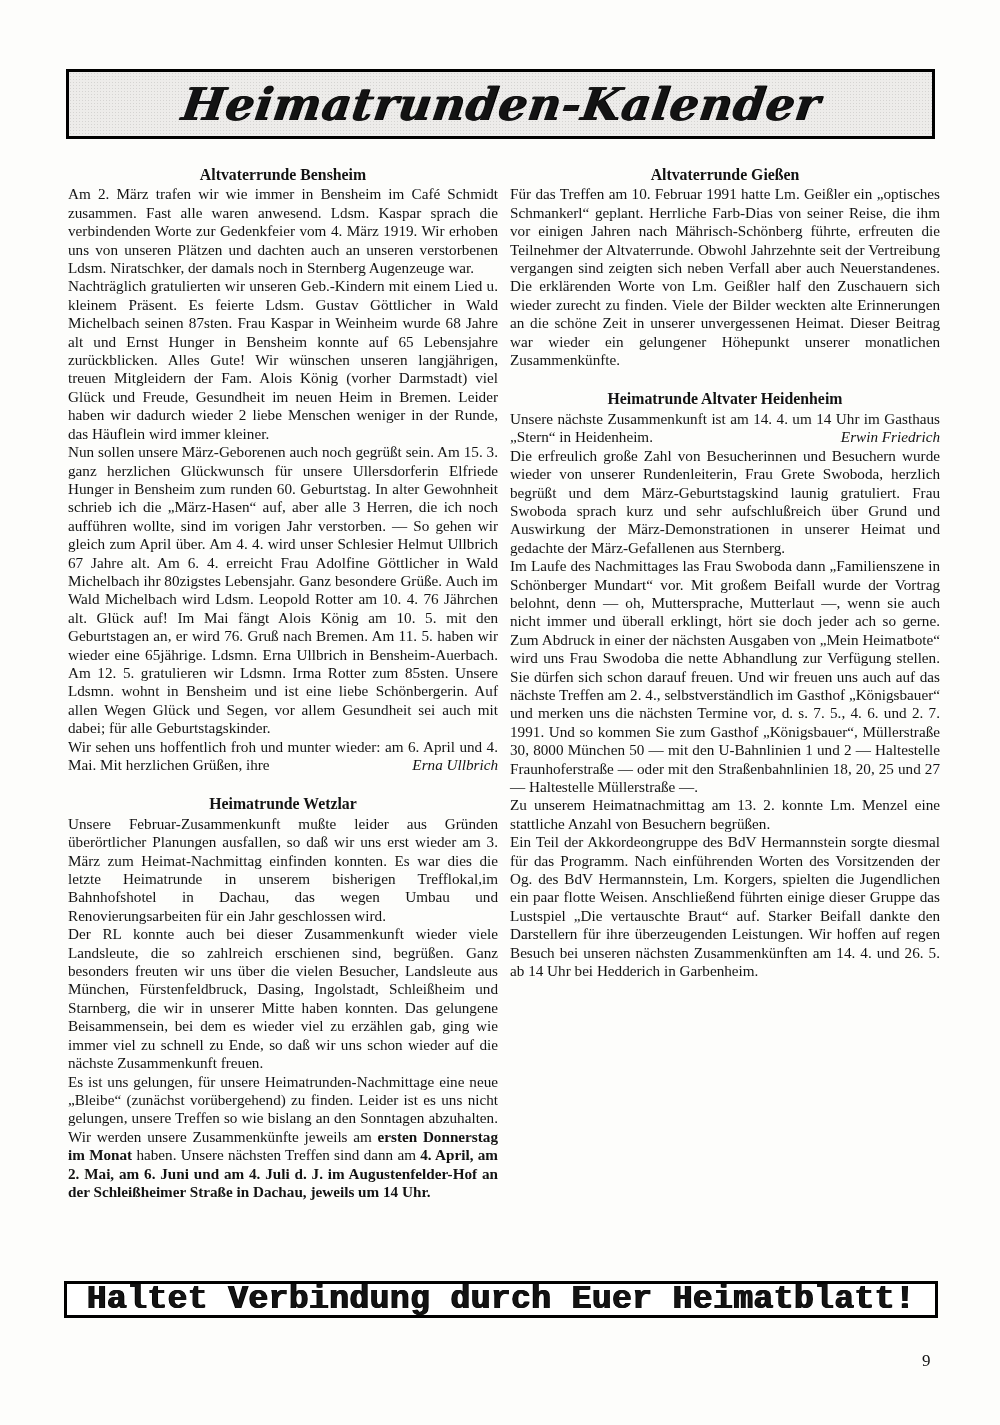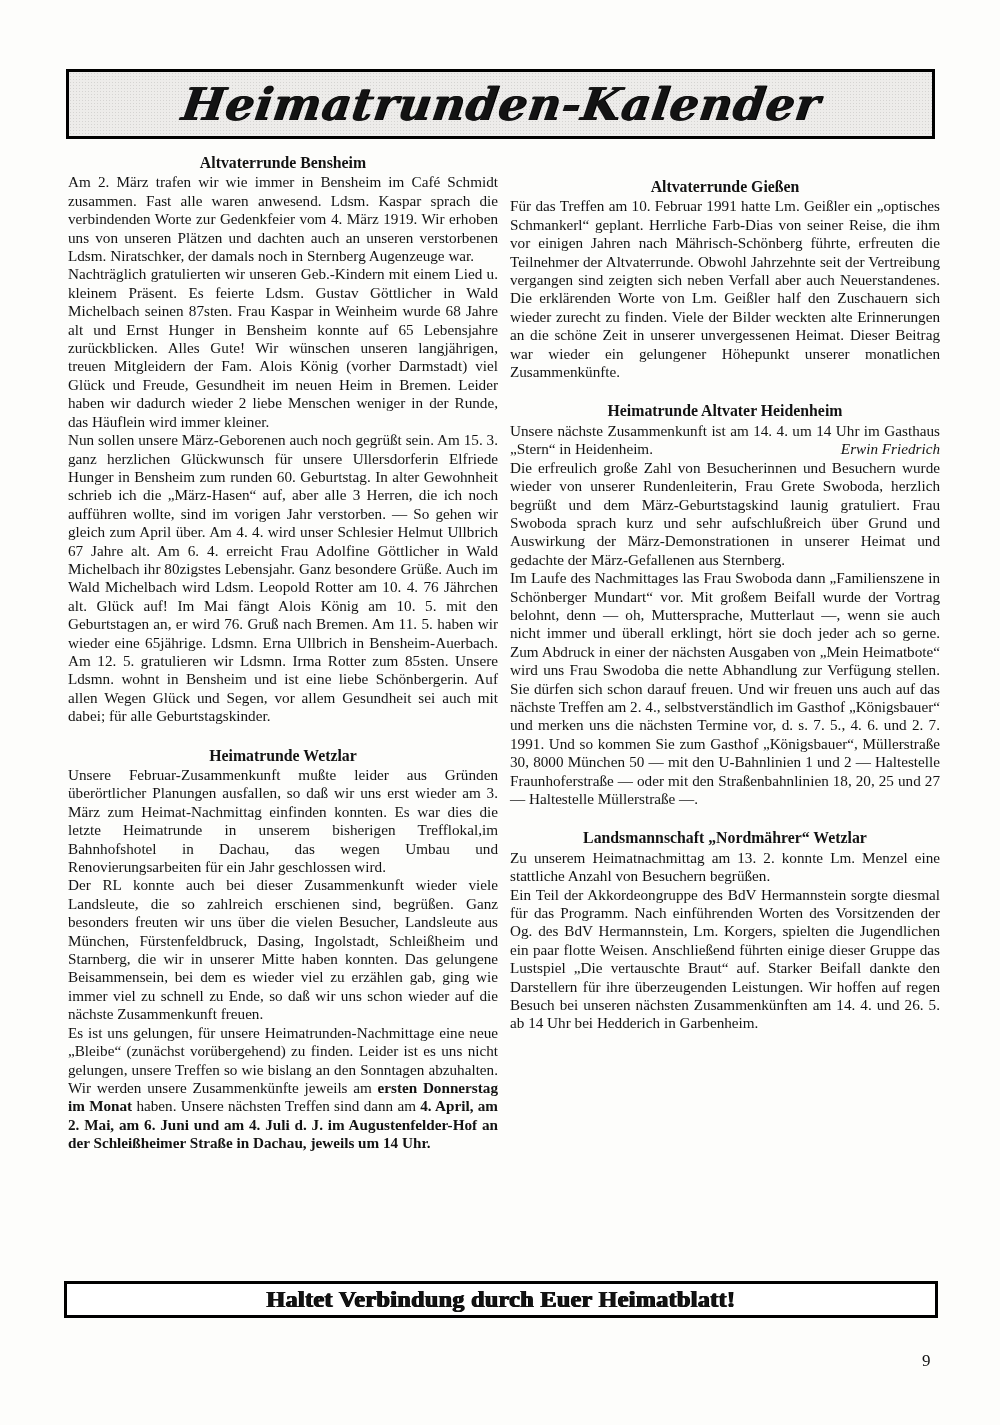--- a/index.html
+++ b/index.html
@@ -19,44 +19,44 @@
   }
   .masthead-text {
     font-family:"DejaVu Serif", serif;
     font-style:italic; font-weight:bold; font-size:45px;
     transform:skewX(-8deg);
     letter-spacing:1px;
     text-shadow:1.2px 0 0 #000;
     white-space:nowrap;
   }
   .col {
-    position:absolute; top:152px; width:430px;
+    position:absolute; top:164px; width:430px;
     font-size:15.2px; line-height:18.4px;
     text-align:justify;
     hyphens:auto; -webkit-hyphens:auto;
   }
   .col-left  { left:68px;  }
-  .col-right { left:510px;margin-top:24px; }
+  .col-right { left:510px; }
   .col p { margin:0; }
   .col p.heading {
     font-weight:bold; text-align:center;
     font-size:15.8px;
     margin:21px 0 1px 0;
   }
   .col p.heading:first-child { margin-top:2px; }
   .sig { float:right; font-style:italic; }
   .b { font-weight:bold; }
   .banner-box {
     position:absolute; left:64px; top:1281px; width:874px; height:37px;
     box-sizing:border-box; border:3px solid #000; background:#fff;
     display:flex; align-items:center; justify-content:center;
   }
   .banner-text {
-    font-family:Liberation Serif, serif;
-    font-weight:bold; font-size:24px; letter-spacing:0.4px;
+    font-family:Liberation Mono, monospace;
+    font-weight:bold; font-size:33px; letter-spacing:0.4px;
     text-shadow:0.7px 0 0 #000, -0.7px 0 0 #000;
     white-space:nowrap;
   }
   .page-number {
     position:absolute; left:922px; top:1351px;
     font-size:17px;
   }
 </style>
 </head>
 <body>
@@ -65,34 +65,34 @@
 
   <div class="masthead-box">
     <span class="masthead-text">Heimatrunden-Kalender</span>
   </div>
 
   <div class="col col-left">
       <p class="heading"><span>Altvaterrunde Bensheim</span></p>
       <p class="para"><span>Am 2. März trafen wir wie immer in Bensheim im Café Schmidt zusammen. Fast alle waren anwesend. Ldsm. Kaspar sprach die verbindenden Worte zur Gedenkfeier vom 4. März 1919. Wir erhoben uns von unseren Plätzen und dachten auch an unseren verstorbenen Ldsm. Niratschker, der damals noch in Sternberg Augenzeuge war.</span></p>
       <p class="para"><span>Nachträglich gratulierten wir unseren Geb.-Kindern mit einem Lied u. kleinem Präsent. Es feierte Ldsm. Gustav Göttlicher in Wald Michelbach seinen 87sten. Frau Kaspar in Weinheim wurde 68 Jahre alt und Ernst Hunger in Bensheim konnte auf 65 Lebensjahre zurückblicken. Alles Gute! Wir wünschen unseren langjährigen, treuen Mitgleidern der Fam. Alois König (vorher Darmstadt) viel Glück und Freude, Gesundheit im neuen Heim in Bremen. Leider haben wir dadurch wieder 2 liebe Menschen weniger in der Runde, das Häuflein wird immer kleiner.</span></p>
       <p class="para"><span>Nun sollen unsere März-Geborenen auch noch gegrüßt sein. Am 15. 3. ganz herzlichen Glückwunsch für unsere Ullersdorferin Elfriede Hunger in Bensheim zum runden 60. Geburtstag. In alter Gewohnheit schrieb ich die „März-Hasen“ auf, aber alle 3 Herren, die ich noch aufführen wollte, sind im vorigen Jahr verstorben. — So gehen wir gleich zum April über. Am 4. 4. wird unser Schlesier Helmut Ullbrich 67 Jahre alt. Am 6. 4. erreicht Frau Adolfine Göttlicher in Wald Michelbach ihr 80zigstes Lebensjahr. Ganz besondere Grüße. Auch im Wald Michelbach wird Ldsm. Leopold Rotter am 10. 4. 76 Jährchen alt. Glück auf! Im Mai fängt Alois König am 10. 5. mit den Geburtstagen an, er wird 76. Gruß nach Bremen. Am 11. 5. haben wir wieder eine 65jährige. Ldsmn. Erna Ullbrich in Bensheim-Auerbach. Am 12. 5. gratulieren wir Ldsmn. Irma Rotter zum 85sten. Unsere Ldsmn. wohnt in Bensheim und ist eine liebe Schönbergerin. Auf allen Wegen Glück und Segen, vor allem Gesundheit sei auch mit dabei; für alle Geburtstagskinder.</span></p>
+      <p class="para"><span>Wir sehen uns hoffentlich froh und munter wieder: am 6. April und 4. Mai. Mit herzlichen Grüßen, ihre</span><span class="sig">Erna Ullbrich</span></p>
       <p class="heading"><span>Heimatrunde Wetzlar</span></p>
       <p class="para"><span>Unsere Februar-Zusammenkunft mußte leider aus Gründen überörtlicher Planungen ausfallen, so daß wir uns erst wieder am 3. März zum Heimat-Nachmittag einfinden konnten. Es war dies die letzte Heimatrunde in unserem bisherigen Trefflokal,im Bahnhofshotel in Dachau, das wegen Umbau und Renovierungsarbeiten für ein Jahr geschlossen wird.</span></p>
       <p class="para"><span>Der RL konnte auch bei dieser Zusammenkunft wieder viele Landsleute, die so zahlreich erschienen sind, begrüßen. Ganz besonders freuten wir uns über die vielen Besucher, Landsleute aus München, Fürstenfeldbruck, Dasing, Ingolstadt, Schleißheim und Starnberg, die wir in unserer Mitte haben konnten. Das gelungene Beisammensein, bei dem es wieder viel zu erzählen gab, ging wie immer viel zu schnell zu Ende, so daß wir uns schon wieder auf die nächste Zusammenkunft freuen.</span></p>
       <p class="para"><span>Es ist uns gelungen, für unsere Heimatrunden-Nachmittage eine neue „Bleibe“ (zunächst vorübergehend) zu finden. Leider ist es uns nicht gelungen, unsere Treffen so wie bislang an den Sonntagen abzuhalten. Wir werden unsere Zusammenkünfte jeweils am </span><span class="b">ersten Donnerstag im Monat</span><span> haben. Unsere nächsten Treffen sind dann am </span><span class="b">4. April, am 2. Mai, am 6. Juni und am 4. Juli d. J. im Augustenfelder-Hof an der Schleißheimer Straße in Dachau, jeweils um 14 Uhr.</span></p>
     </div>
 
   <div class="col col-right">
       <p class="heading"><span>Altvaterrunde Gießen</span></p>
       <p class="para"><span>Für das Treffen am 10. Februar 1991 hatte Lm. Geißler ein „optisches Schmankerl“ geplant. Herrliche Farb-Dias von seiner Reise, die ihm vor einigen Jahren nach Mährisch-Schönberg führte, erfreuten die Teilnehmer der Altvaterrunde. Obwohl Jahrzehnte seit der Vertreibung vergangen sind zeigten sich neben Verfall aber auch Neuerstandenes. Die erklärenden Worte von Lm. Geißler half den Zuschauern sich wieder zurecht zu finden. Viele der Bilder weckten alte Erinnerungen an die schöne Zeit in unserer unvergessenen Heimat. Dieser Beitrag war wieder ein gelungener Höhepunkt unserer monatlichen Zusammenkünfte.</span></p>
       <p class="heading"><span>Heimatrunde Altvater Heidenheim</span></p>
       <p class="para"><span>Unsere nächste Zusammenkunft ist am 14. 4. um 14 Uhr im Gasthaus „Stern“ in Heidenheim.</span><span class="sig">Erwin Friedrich</span></p>
       <p class="para"><span>Die erfreulich große Zahl von Besucherinnen und Besuchern wurde wieder von unserer Rundenleiterin, Frau Grete Swoboda, herzlich begrüßt und dem März-Geburtstagskind launig gratuliert. Frau Swoboda sprach kurz und sehr aufschlußreich über Grund und Auswirkung der März-Demonstrationen in unserer Heimat und gedachte der März-Gefallenen aus Sternberg.</span></p>
       <p class="para"><span>Im Laufe des Nachmittages las Frau Swoboda dann „Familienszene in Schönberger Mundart“ vor. Mit großem Beifall wurde der Vortrag belohnt, denn — oh, Muttersprache, Mutterlaut —, wenn sie auch nicht immer und überall erklingt, hört sie doch jeder ach so gerne. Zum Abdruck in einer der nächsten Ausgaben von „Mein Heimatbote“ wird uns Frau Swodoba die nette Abhandlung zur Verfügung stellen. Sie dürfen sich schon darauf freuen. Und wir freuen uns auch auf das nächste Treffen am 2. 4., selbstverständlich im Gasthof „Königsbauer“ und merken uns die nächsten Termine vor, d. s. 7. 5., 4. 6. und 2. 7. 1991. Und so kommen Sie zum Gasthof „Königsbauer“, Müllerstraße 30, 8000 München 50 — mit den U-Bahnlinien 1 und 2 — Haltestelle Fraunhoferstraße — oder mit den Straßenbahnlinien 18, 20, 25 und 27 — Haltestelle Müllerstraße —.</span></p>
-      <p class="heading"><span>Landsmannschaft „Nordmährer“ Wetzlar</span></p>
       <p class="para"><span>Zu unserem Heimatnachmittag am 13. 2. konnte Lm. Menzel eine stattliche Anzahl von Besuchern begrüßen.</span></p>
       <p class="para"><span>Ein Teil der Akkordeongruppe des BdV Hermannstein sorgte diesmal für das Programm. Nach einführenden Worten des Vorsitzenden der Og. des BdV Hermannstein, Lm. Korgers, spielten die Jugendlichen ein paar flotte Weisen. Anschließend führten einige dieser Gruppe das Lustspiel „Die vertauschte Braut“ auf. Starker Beifall dankte den Darstellern für ihre überzeugenden Leistungen. Wir hoffen auf regen Besuch bei unseren nächsten Zusammenkünften am 14. 4. und 26. 5. ab 14 Uhr bei Hedderich in Garbenheim.</span></p>
     </div>
 
   <div class="banner-box">
     <span class="banner-text">Haltet Verbindung durch Euer Heimatblatt!</span>
   </div>
 
   <div class="page-number">9</div>
 

